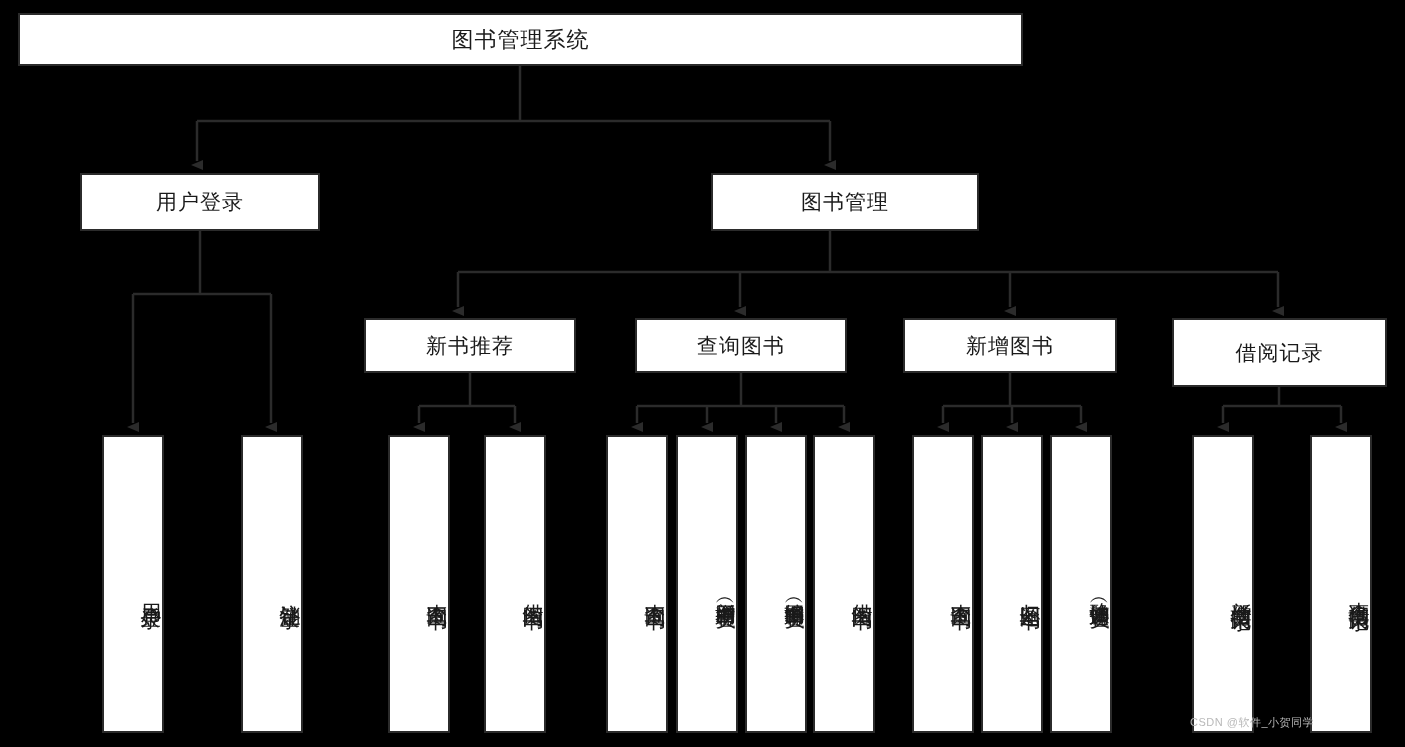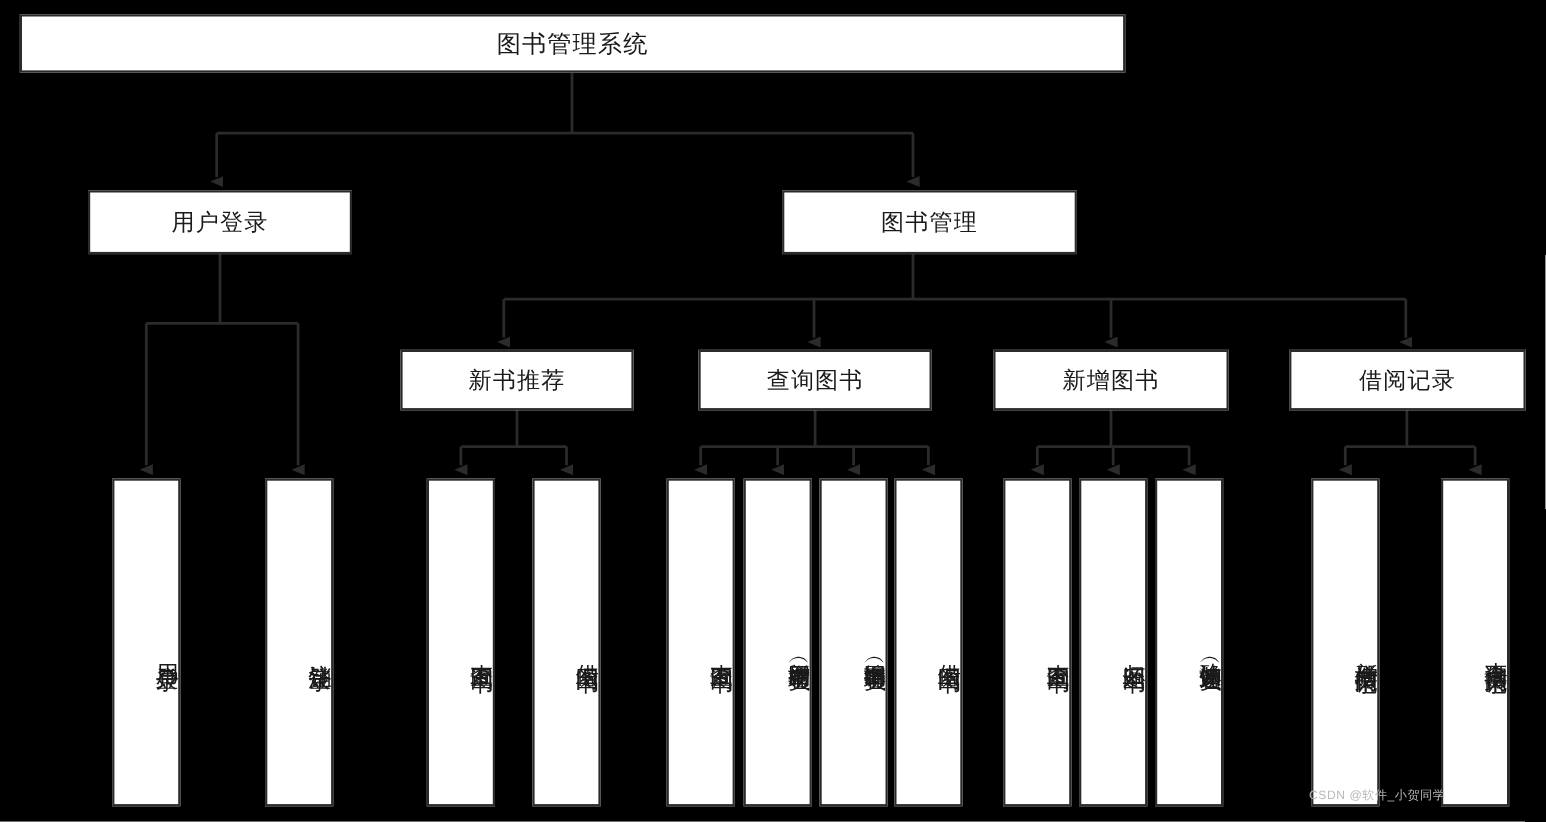--- a/index.html
+++ b/index.html
@@ -120,21 +120,21 @@
   </svg>
 
   <div class="node horiz root" style="left:18px;top:13px;width:1005px;height:53px;">图书管理系统</div>
 
   <div class="node horiz" style="left:80px;top:173px;width:240px;height:58px;">用户登录</div>
   <div class="node horiz" style="left:711px;top:173px;width:268px;height:58px;">图书管理</div>
 
   <div class="node horiz" style="left:364px;top:318px;width:212px;height:55px;">新书推荐</div>
   <div class="node horiz" style="left:635px;top:318px;width:212px;height:55px;">查询图书</div>
   <div class="node horiz" style="left:903px;top:318px;width:214px;height:55px;">新增图书</div>
-  <div class="node horiz" style="left:1172px;top:318px;width:215px;height:55px;">借阅记录</div>
+  <div class="node horiz" style="left:1172px;top:318px;width:215px;height:69px;">借阅记录</div>
 
   <div class="node vert" style="left:102px;top:435px;width:62px;height:298px;">用户登录</div>
   <div class="node vert" style="left:241px;top:435px;width:62px;height:298px;">注销登录</div>
 
   <div class="node vert" style="left:388px;top:435px;width:62px;height:298px;">查询图书</div>
   <div class="node vert" style="left:484px;top:435px;width:62px;height:298px;">借阅图书</div>
 
   <div class="node vert" style="left:606px;top:435px;width:62px;height:298px;">查询图书</div>
   <div class="node vert narrow" style="left:676px;top:435px;width:62px;height:298px;">新增图书（管理员）</div>
   <div class="node vert narrow" style="left:745px;top:435px;width:62px;height:298px;">编辑图书（管理员）</div>

